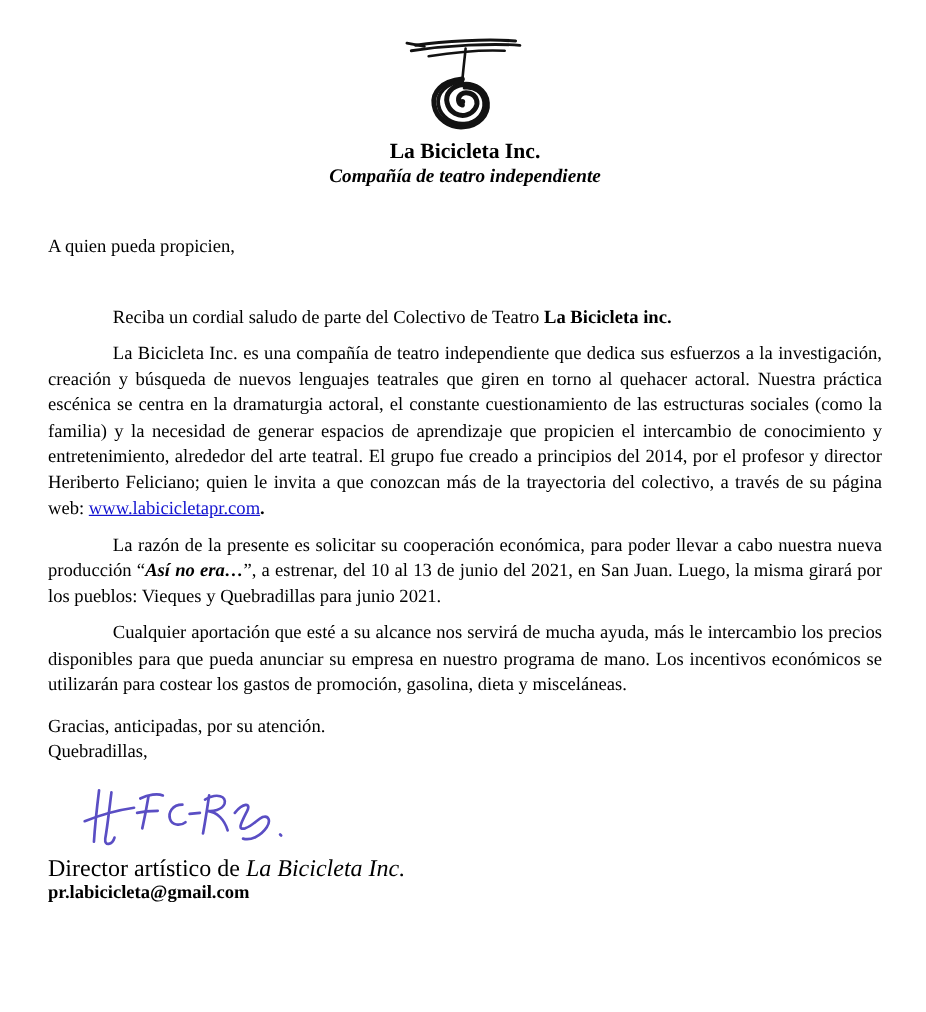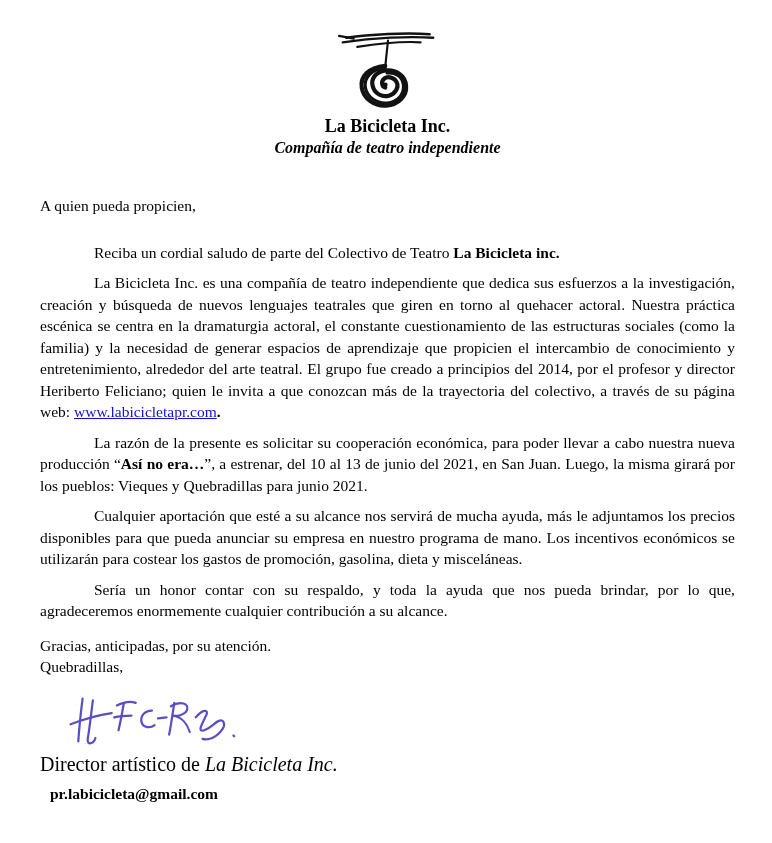--- a/index.html
+++ b/index.html
@@ -18,31 +18,31 @@
   .logo{display:block;margin:0 auto;width:118px;height:86px;}
   .company{margin:4px 0 0 0;font-size:18px;font-weight:bold;line-height:21px;}
   .tagline{margin:1px 0 17px 0;font-size:16px;font-weight:bold;font-style:italic;line-height:20px;}
   
   .salutation{margin:37px 0 0 0;font-size:15.5px;line-height:21.5px;}
   .para{
     margin:9px 0 9px 0;
     font-size:15.5px;line-height:21.5px;
     text-align:justify;text-indent:54px;
   }
-  .para.first{margin-top:25px;}
+  .para.first{margin-top:37px;}
   .b{font-weight:bold;font-style:normal;}
-  .bi{font-weight:bold;}
+  .bi{font-weight:bold;font-style:italic;}
   a.weblink{font-weight:normal;text-decoration:underline;cursor:pointer;}
   
   .closeline{margin:0;font-size:15.5px;line-height:21.5px;}
   .thanks{margin-top:13px;}
   .sig{display:block;margin:12px 0 0 10px;width:204px;height:60px;}
   .role{margin:4px 0 0 0;font-size:20px;line-height:20px;}
   .role em{font-style:italic;}
-  .email{margin:10px;font-size:15.5px;line-height:20px;font-weight:bold;}
+  .email{margin:0;font-size:15.5px;line-height:20px;font-weight:bold;}
 </style>
 </head>
 <body>
 
 <div class="page">
 
   <header class="letterhead">
     <svg class="logo" viewBox="0 0 120 95" fill="none" stroke="#121212" stroke-linecap="round">
       <path d="M6 11 L22 14" stroke-width="2.6"></path>
       <path d="M14 13 C40 9 80 7 106 9" stroke-width="2.8"></path>
@@ -59,23 +59,22 @@
 
   <main>
     <p class="salutation">A quien pueda propicien,</p>
 
     <p class="para first"><span>Reciba un cordial saludo de parte del Colectivo de Teatro </span><span class="b">La Bicicleta inc.</span></p>
 
     <p class="para"><span>La Bicicleta Inc. es una compañía de teatro independiente que dedica sus esfuerzos a la investigación, creación y búsqueda de nuevos lenguajes teatrales que giren en torno al quehacer actoral. Nuestra práctica escénica se centra en la dramaturgia actoral, el constante cuestionamiento de las estructuras sociales (como la familia) y la necesidad de generar espacios de aprendizaje que propicien el intercambio de conocimiento y entretenimiento, alrededor del arte teatral. El grupo fue creado a principios del 2014, por el profesor y director Heriberto Feliciano; quien le invita a que conozcan más de la trayectoria del colectivo, a través de su página web: </span><a class="weblink" style="color:#1212d0">www.labicicletapr.com</a><span class="b">.</span></p>
 
     <p class="para"><span>La razón de la presente es solicitar su cooperación económica, para poder llevar a cabo nuestra nueva producción “</span><span class="bi">Así no era…</span><span>”, a estrenar, del 10 al 13 de junio del 2021, en San Juan. Luego, la misma girará por los pueblos: Vieques y Quebradillas para junio 2021.</span></p>
 
-    <p class="para">Cualquier aportación que esté a su alcance nos servirá de mucha ayuda, más le adjuntamos los precios disponibles para que pueda anunciar su empresa en nuestro programa de mano. Los incentivos económicos se utilizarán para costear los gastos de promoción, gasolina, dieta y misceláneas.</p>
+    <p class="para">Cualquier aportación que esté a su alcance nos servirá de mucha ayuda, más le intercambio los precios disponibles para que pueda anunciar su empresa en nuestro programa de mano. Los incentivos económicos se utilizarán para costear los gastos de promoción, gasolina, dieta y misceláneas.</p>
 
-    <p class="para">Sería un honor contar con su respaldo, y toda la ayuda que nos pueda brindar, por lo que, agradeceremos enormemente cualquier contribución a su alcance.</p>
   </main>
 
   <footer>
     <p class="closeline thanks">Gracias, anticipadas, por su atención.</p>
     <p class="closeline">Quebradillas,</p>
 
     <svg class="sig" viewBox="0 0 210 70" fill="none" stroke="#5a4ec4" stroke-width="2.6" stroke-linecap="round">
       <path d="M10 40 C28 33 44 29 58 27"></path>
       <path d="M24 10 C22 26 20 44 19 60"></path>
       <path d="M36 12 C34 28 32 46 30 57 C29 65 37 63 39 56"></path>

